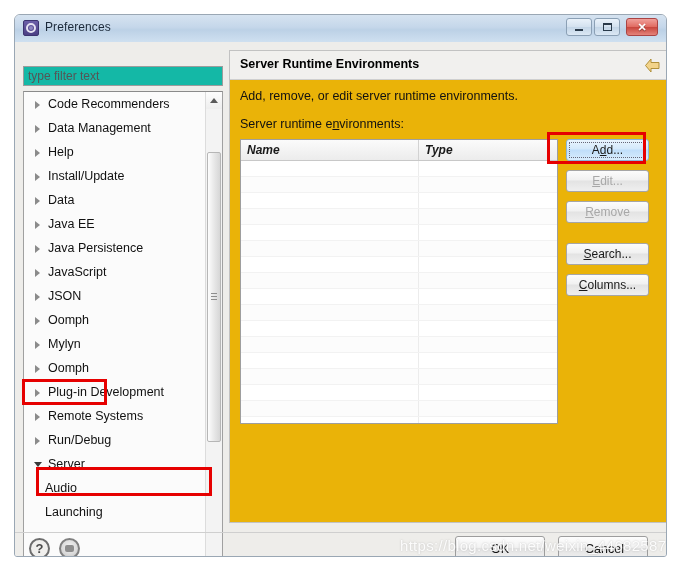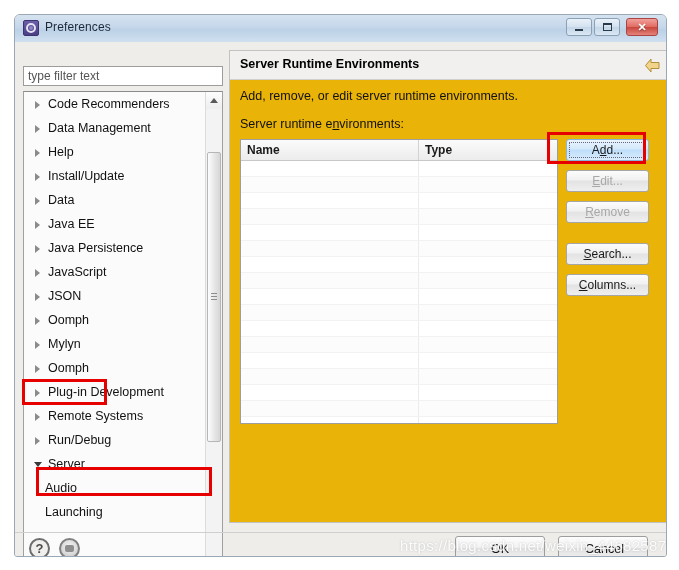--- a/index.html
+++ b/index.html
@@ -131,21 +131,21 @@
     height: 514px;
     background: #eeedea;
   }
 
   
   #filter-input {
     position: absolute;
     left: 8px; top: 24px;
     width: 200px; height: 20px;
     border: 1px solid #9c9c9c;
-    background: #ffffff;
+    background: #14b8a6;
     box-sizing: border-box;
     font-family: "Liberation Sans", sans-serif;
     font-size: 12px;
     color: #444;
     padding: 0 4px;
     outline: none;
   }
   #filter-input::placeholder { color: #555; opacity: 1; }
 
   #tree-panel {
@@ -311,20 +311,21 @@
   
   #table-box {
     position: absolute;
     left: 10px; top: 88px;
     width: 318px;
     height: 285px;
     border: 1px solid #9e9e9e;
     background: #fff;
     box-sizing: border-box;
     overflow: hidden;
+    font-style: italic;
   }
   #table-head {
     display: flex;
     height: 20px;
     background: linear-gradient(to bottom, #fbfbfb 0%, #ececec 100%);
     border-bottom: 1px solid #c8c8c8;
   }
   #table-head .th {
     font-size: 12px;
     font-weight: bold;

